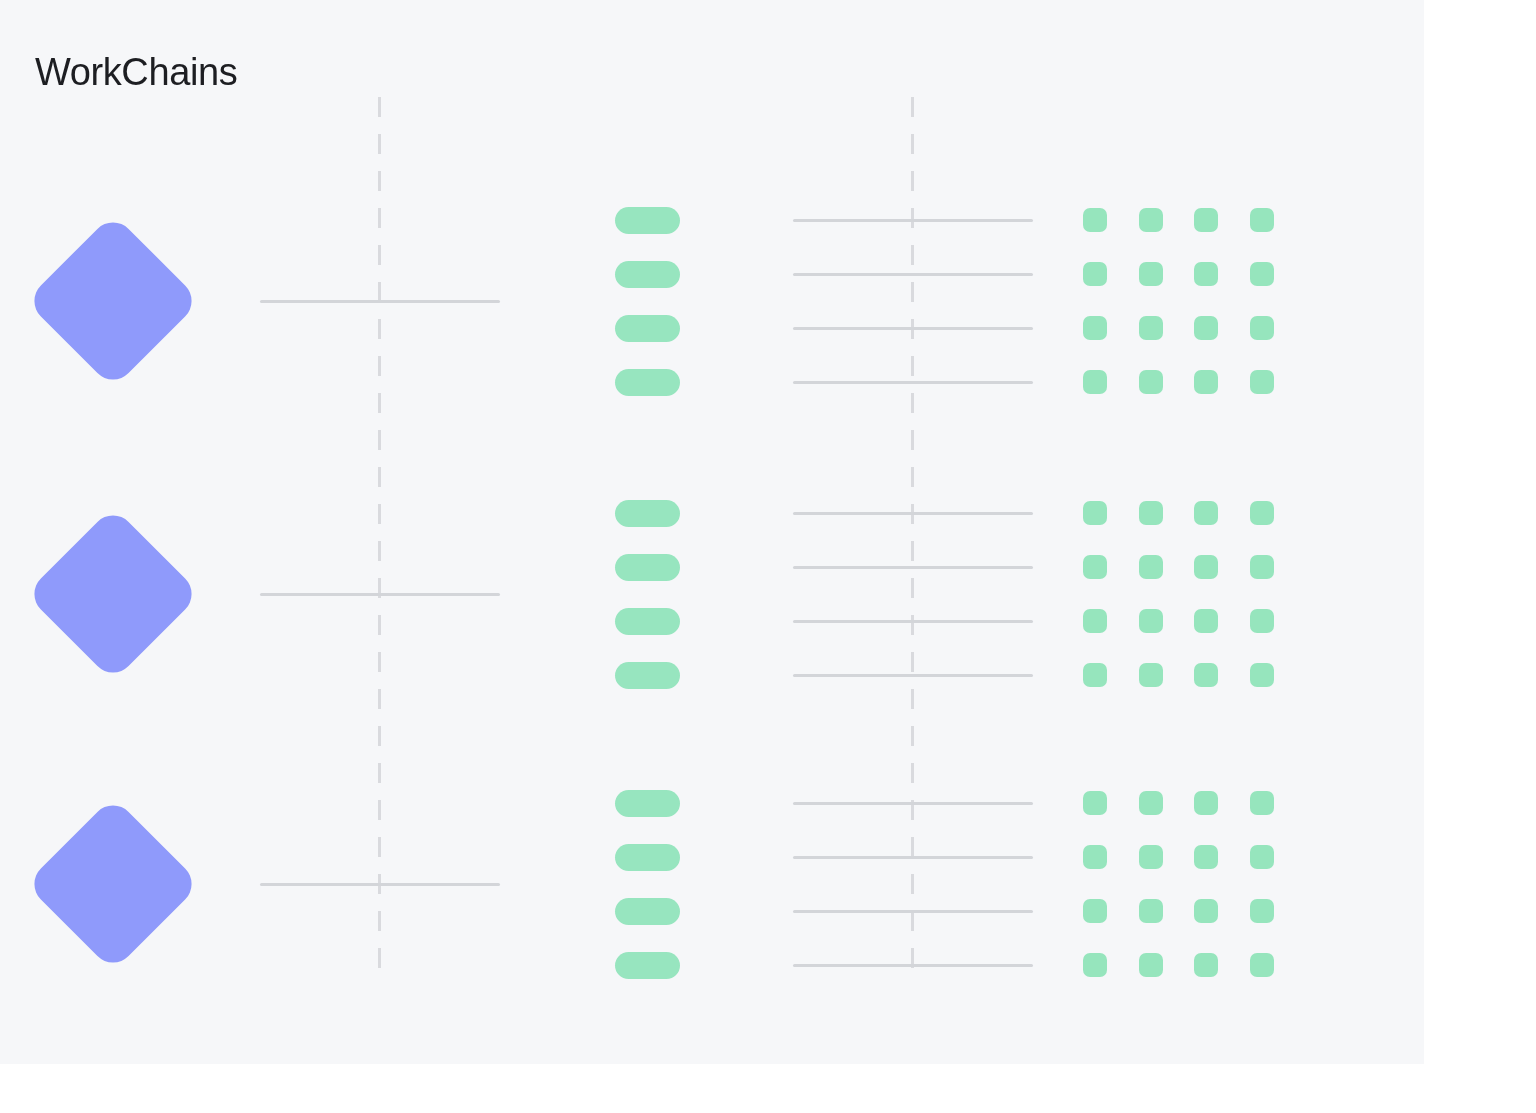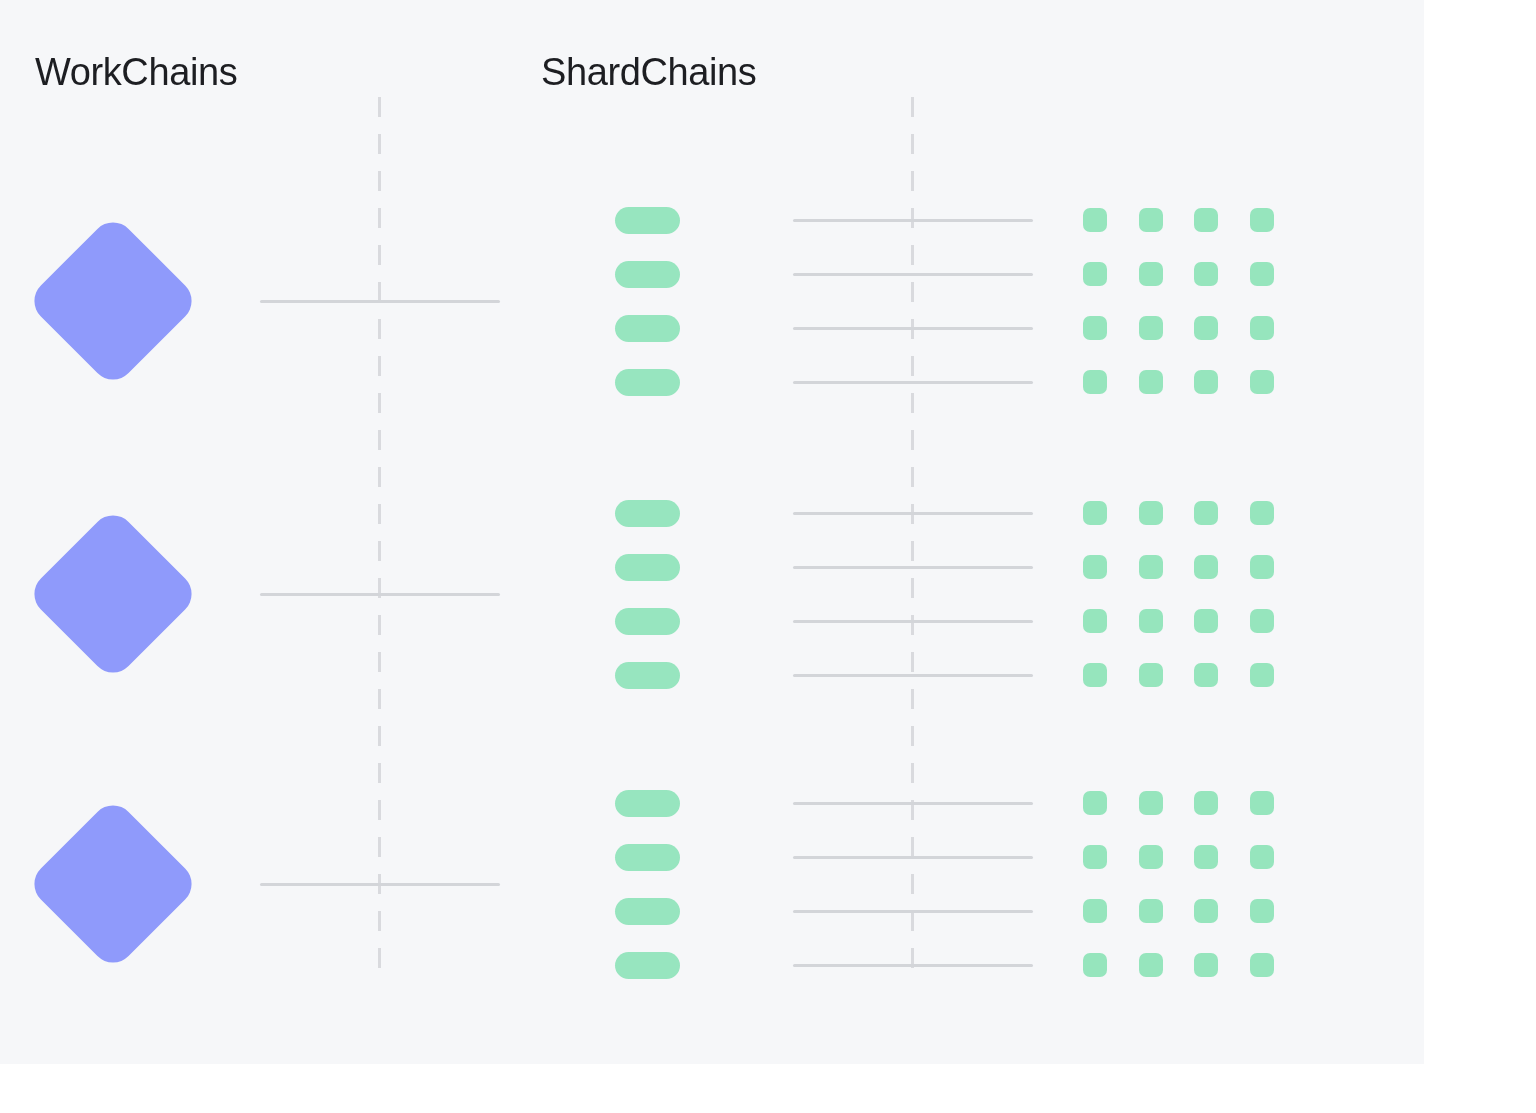--- a/index.html
+++ b/index.html
@@ -21,21 +21,20 @@
   .pill{position:absolute;width:65px;height:27px;border-radius:13.5px;background:var(--green,#97e5bf);}
   .square{position:absolute;width:24px;height:24px;border-radius:7px;background:var(--green2,#96e5bd);}
 </style>
 </head>
 <body>
 
 <div class="canvas">
   <div class="panel"></div>
 
   <div class="header h1">WorkChains</div>
-  <div class="header h2">ShardChains</div>
 
   <div class="dashed v1"></div>
   <div class="dashed v2"></div>
 
   <div id="groups">
       <div class="">
         <div class="diamond" style="left: 51px; top: 239px;"></div>
         <div class="hline" style="left: 260px; width: 240px; top: 299.5px;"></div>
         <div class="pill" style="left: 615px; top: 206.5px;"></div>
         <div class="hline" style="left: 793px; width: 240px; top: 218.5px;"></div>

